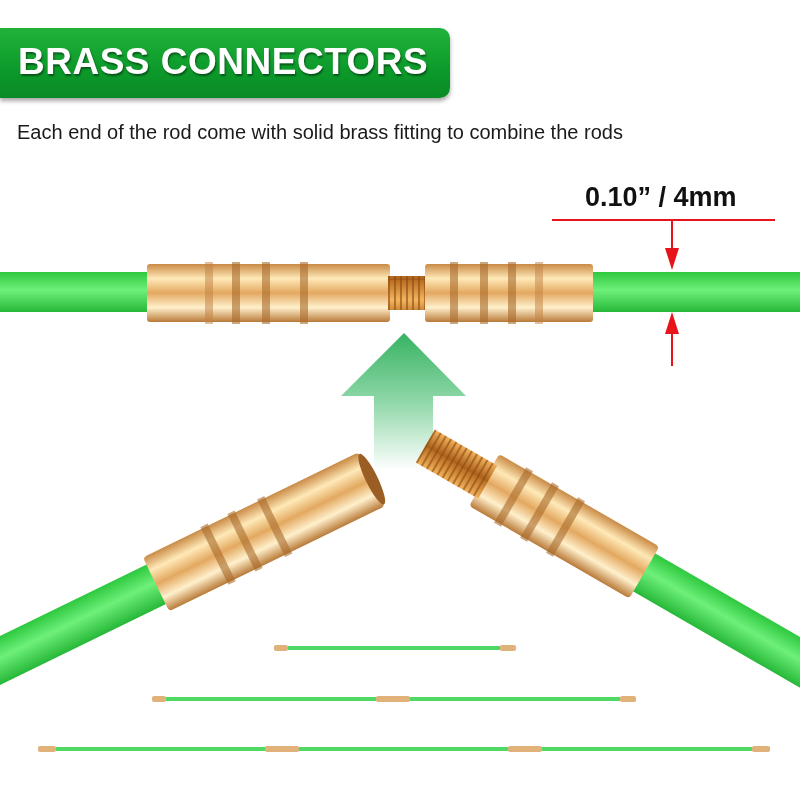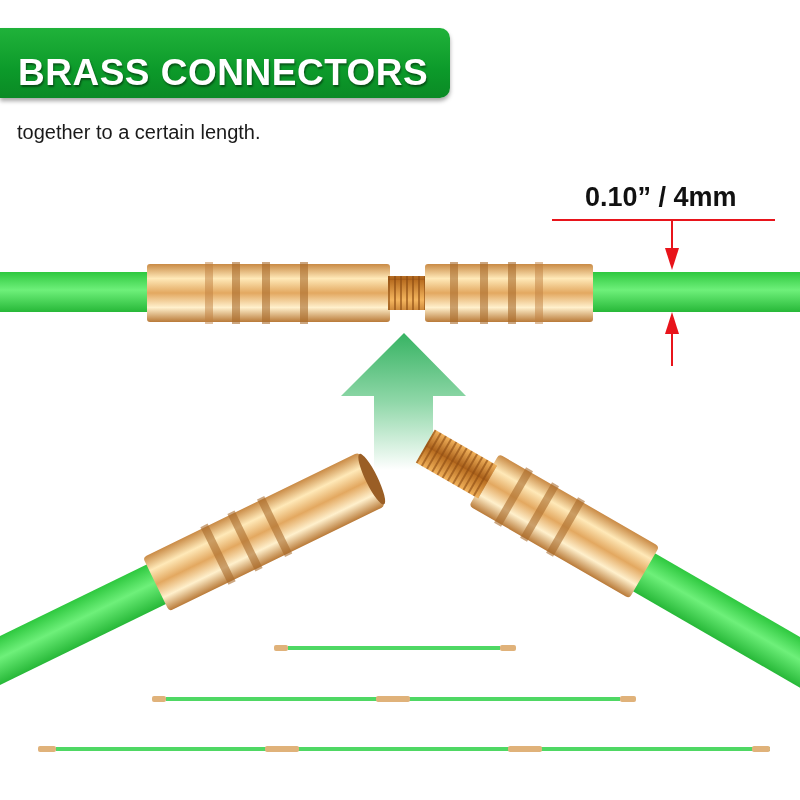--- a/index.html
+++ b/index.html
@@ -4,21 +4,21 @@
 <style>
   html, body { margin:0; padding:0; background:#ffffff; }
   body { width:800px; height:800px; position:relative; overflow:hidden; font-family:"Liberation Sans", sans-serif; }
   .banner {
     position:absolute; left:0; top:28px; width:450px; height:70px;
     background:linear-gradient(#20b23a, #0c9a2a 60%, #0a8a25);
     border-radius:0 10px 10px 0;
     box-shadow:0 3px 4px rgba(0,0,0,0.35);
   }
   .banner-text {
-    position:absolute; left:18px; top:24px;
+    position:absolute; left:18px; top:13px;
     font-family:"Liberation Sans", sans-serif; font-weight:bold;
     font-size:37px; color:#ffffff; letter-spacing:0.5px;
     text-shadow:1px 2px 2px rgba(0,0,0,0.45);
   }
   .desc {
     position:absolute; left:17px; top:118px; width:780px;
     font-family:"Liberation Sans", sans-serif; font-size:20px; line-height:29px; color:#1a1a1a;
   }
   .dim-label {
     position:absolute; left:585px; top:182px;
@@ -27,21 +27,21 @@
   svg.art { position:absolute; left:0; top:0; }
 </style>
 </head>
 <body>
 
 <div class="banner">
   <div class="banner-text">BRASS CONNECTORS</div>
 </div>
 
 <div class="desc">
-  <div>together to a certain length.</div>
+  <div>Each end of the rod come with solid brass fitting to combine the rods</div>
 </div>
 
 <div class="dim-label">0.10” / 4mm</div>
 
 <svg class="art" width="800" height="800" viewBox="0 0 800 800">
   <defs>
     <linearGradient id="rodH" x1="0" y1="0" x2="0" y2="1">
       <stop offset="0" stop-color="#2ec83f"></stop>
       <stop offset="0.45" stop-color="#6ef07a"></stop>
       <stop offset="1" stop-color="#27b838"></stop>

